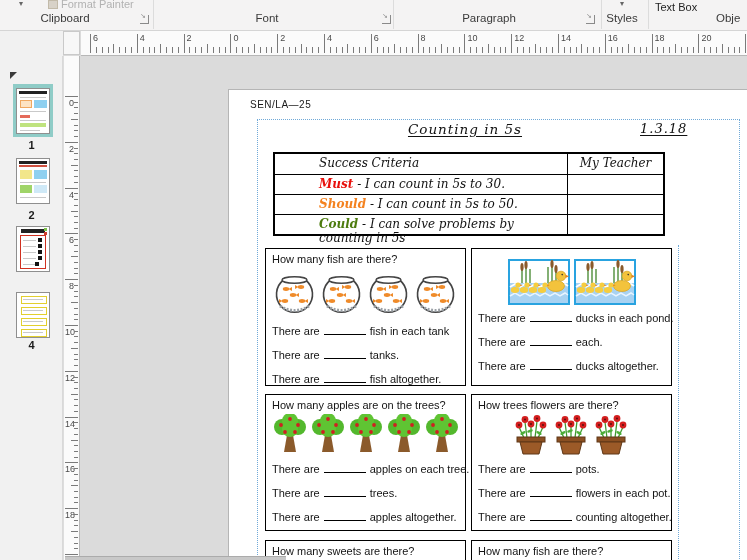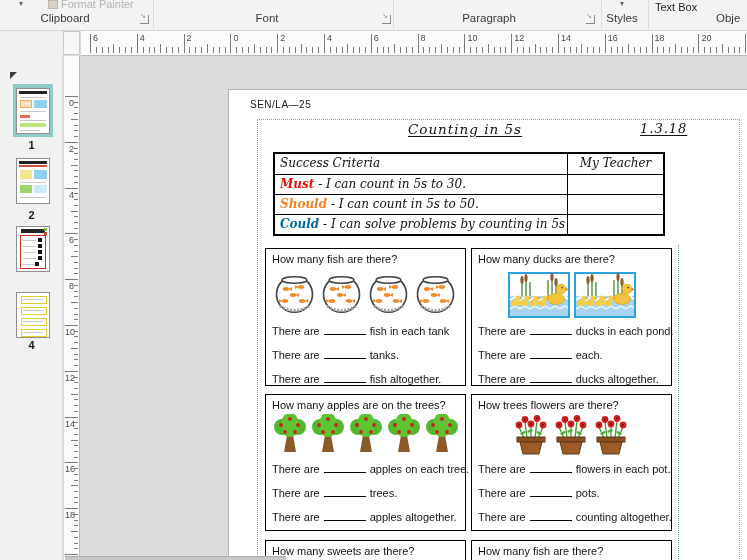--- a/index.html
+++ b/index.html
@@ -53,21 +53,21 @@
              border:1px dotted #70a9d8;}
   .guide-inner{position:absolute;left:449px;top:155px;width:0;height:420px;border-left:1px dotted #70a9d8;}
   .hand{font-family:"DejaVu Serif",serif;font-style:italic;}
   .doc-title{position:absolute;left:176px;top:31px;width:120px;text-align:center;font-size:13.5px;
              letter-spacing:1px;text-decoration:underline;text-underline-offset:2px;color:#111;}
   .doc-date{position:absolute;left:411px;top:31px;width:46px;text-align:center;font-size:13px;
             letter-spacing:1px;text-decoration:underline;text-underline-offset:2px;color:#111;}
 
   .sc-table{position:absolute;left:44px;top:62px;width:392px;border:2px solid #000;box-sizing:border-box;
             font-size:12px;color:#111;}
-  .sc-tr{display:flex;height:20px;box-sizing:border-box;}
+  .sc-tr{display:flex;height:20px;box-sizing:border-box;padding-left:39px;}
   .sc-tr + .sc-tr{border-top:1.5px solid #000;}
   .sc-left{flex:1;padding:2px 0 0 5px;box-sizing:border-box;}
   .sc-right{width:96px;border-left:1.5px solid #000;text-align:center;padding-top:2px;box-sizing:border-box;}
   .sc-level{font-weight:bold;}
 
   .qbox{position:absolute;width:201px;border:1.5px solid #000;box-sizing:border-box;
         padding:4px 6px;font-size:11px;color:#141414;background:#fff;}
   .q-question{line-height:13px;}
   .images{display:flex;margin-top:6px;height:46px;align-items:flex-start;}
   .images.center{justify-content:center;}
@@ -416,21 +416,21 @@
         </div>
         <div class="sc-tr">
           <div class="sc-left"><span class="sc-level" style="color: rgb(232, 16, 12);">Must</span> <span class="sc-text">- I can count in 5s to 30.</span></div>
           <div class="sc-right"></div>
         </div>
         <div class="sc-tr">
           <div class="sc-left"><span class="sc-level" style="color: rgb(244, 130, 31);">Should</span> <span class="sc-text">- I can count in 5s to 50.</span></div>
           <div class="sc-right"></div>
         </div>
         <div class="sc-tr">
-          <div class="sc-left"><span class="sc-level" style="color: #0369a1;">Could</span> <span class="sc-text">- I can solve problems by counting in 5s</span></div>
+          <div class="sc-left"><span class="sc-level" style="color: #4d7c0f;">Could</span> <span class="sc-text">- I can solve problems by counting in 5s</span></div>
           <div class="sc-right"></div>
         </div>
       </div>
 
       <div class="qbox" style="left:36px;top:158px;height:138px;">
         <div class="q-question">How many fish are there?</div>
         <div class="images">
             <svg width="45" height="46" viewBox="0 0 45 46">
               <path d="M11.5,8 a18,18 0 1,0 22,0 Z" fill="#fff" stroke="#444" stroke-width="1.6"></path>
               <ellipse cx="22.5" cy="8" rx="12.5" ry="3.2" fill="#fff" stroke="#444" stroke-width="1.4"></ellipse>
@@ -540,21 +540,20 @@
               </g>
             </svg>
           </div>
         <div class="lines">
             <div class="qline"><span>There are</span><span class="blank"></span><span>fish in each tank</span></div>
             <div class="qline"><span>There are</span><span class="blank"></span><span>tanks.</span></div>
             <div class="qline"><span>There are</span><span class="blank"></span><span>fish altogether.</span></div>
           </div>
       </div>
       <div class="qbox" style="left:242px;top:158px;height:138px;">
-        <div class="q-question">How many ducks are there?</div>
         <div class="images center">
             <svg width="62" height="46" viewBox="0 0 62 46" style="margin:0 2px;">
               <rect x="1" y="1" width="60" height="44" fill="#fff" stroke="#29a3e0" stroke-width="2"></rect>
               <rect x="2" y="24" width="58" height="20" fill="#a8d2f2"></rect>
               <path d="M2,28 l5,-3 5,3 5,-3 5,3 5,-3 5,3 5,-3 5,3 5,-3 5,3 5,-3 3,2" stroke="#ffffff" stroke-width="1.8" fill="none"></path>
               <path d="M2,37 l5,-3 5,3 5,-3 5,3 5,-3 5,3 5,-3 5,3 5,-3 5,3 5,-3 3,2" stroke="#e8f4ff" stroke-width="1.5" fill="none"></path>
               <g stroke="#4f8f3a" stroke-width="1.4">
                 <path d="M14,24 V8"></path>
                 <path d="M18,24 V6"></path>
                 <path d="M22,24 V10"></path>
@@ -816,22 +815,22 @@
                 <circle cx="13" cy="5.5" r="1"></circle>
                 <circle cx="19" cy="10" r="1"></circle>
                 <circle cx="25" cy="4.5" r="1"></circle>
                 <circle cx="31" cy="11" r="1"></circle>
               </g>
               <rect x="5" y="23" width="28" height="5" fill="#8a4f22" stroke="#5f3716" stroke-width="1"></rect>
               <path d="M8,28 h22 l-3,12 h-16 Z" fill="#9c5a28" stroke="#5f3716" stroke-width="1"></path>
             </svg>
           </div>
         <div class="lines">
+            <div class="qline"><span>There are</span><span class="blank"></span><span>pots.</span></div>
             <div class="qline"><span>There are</span><span class="blank"></span><span>flowers in each pot.</span></div>
-            <div class="qline"><span>There are</span><span class="blank"></span><span>pots.</span></div>
             <div class="qline"><span>There are</span><span class="blank"></span><span>counting altogether.</span></div>
           </div>
       </div>
       <div class="qbox" style="left:36px;top:450px;height:120px;">
         <div class="q-question">How many sweets are there?</div>
 
         <div class="lines"></div>
       </div>
       <div class="qbox" style="left:242px;top:450px;height:120px;">
         <div class="q-question">How many fish are there?</div>

